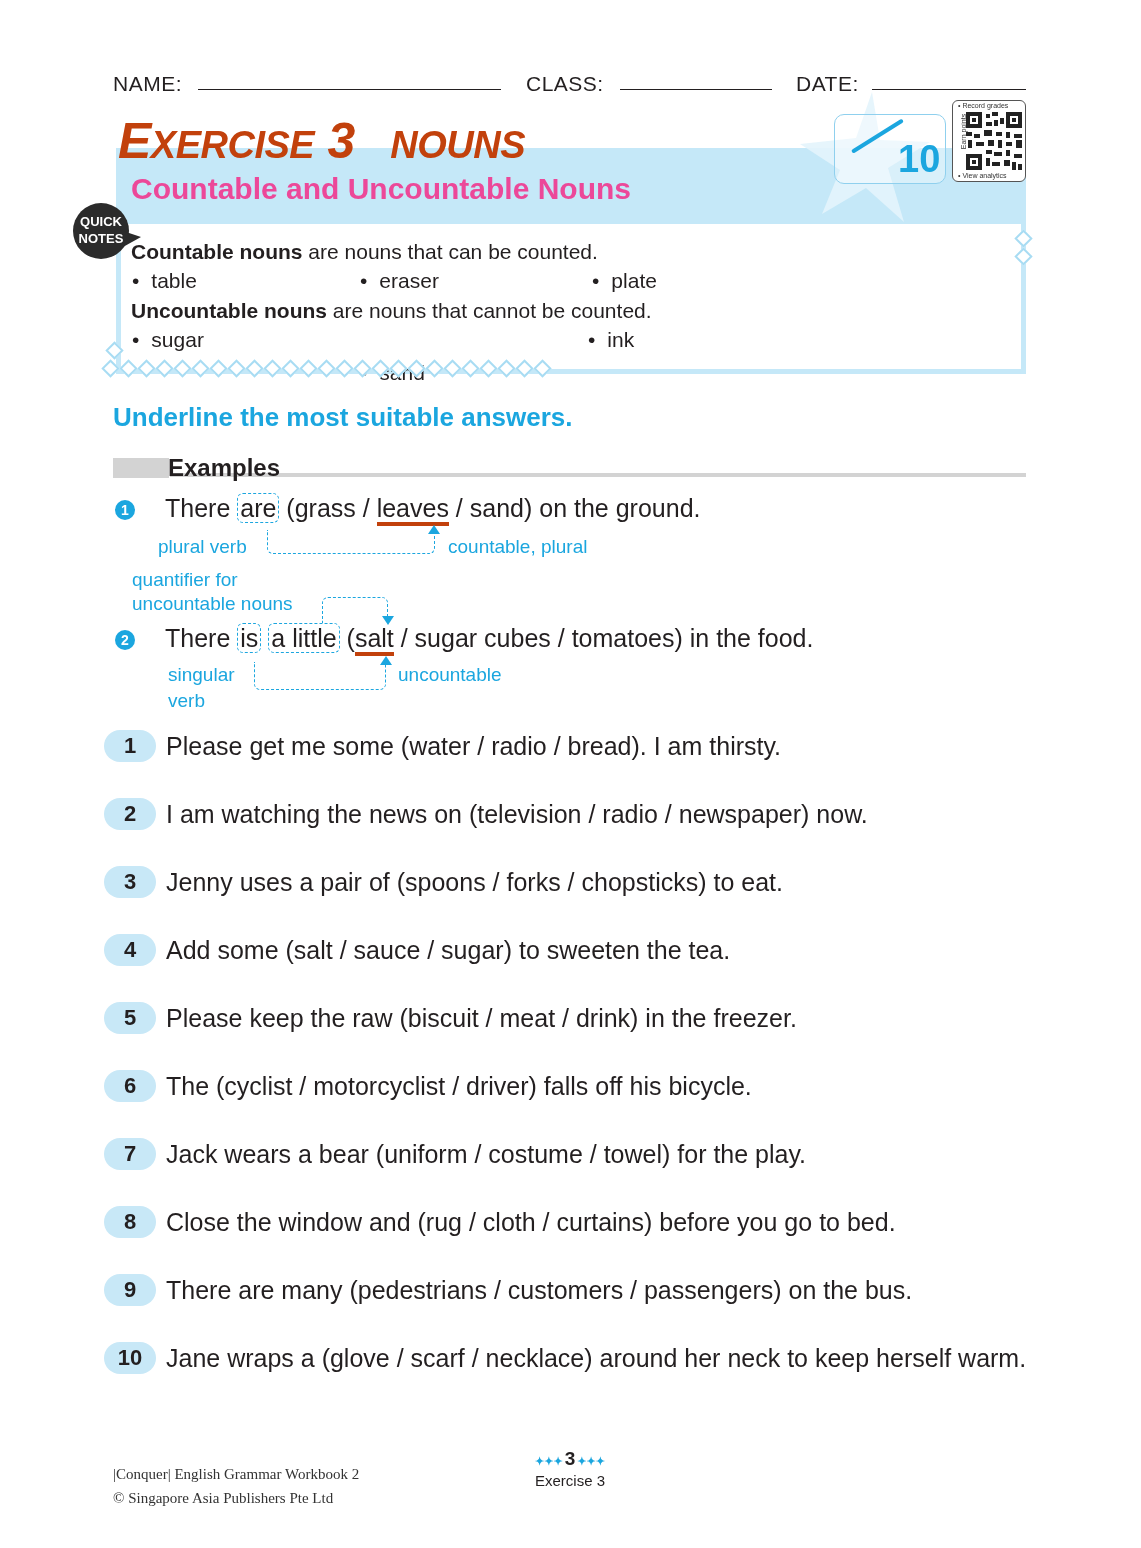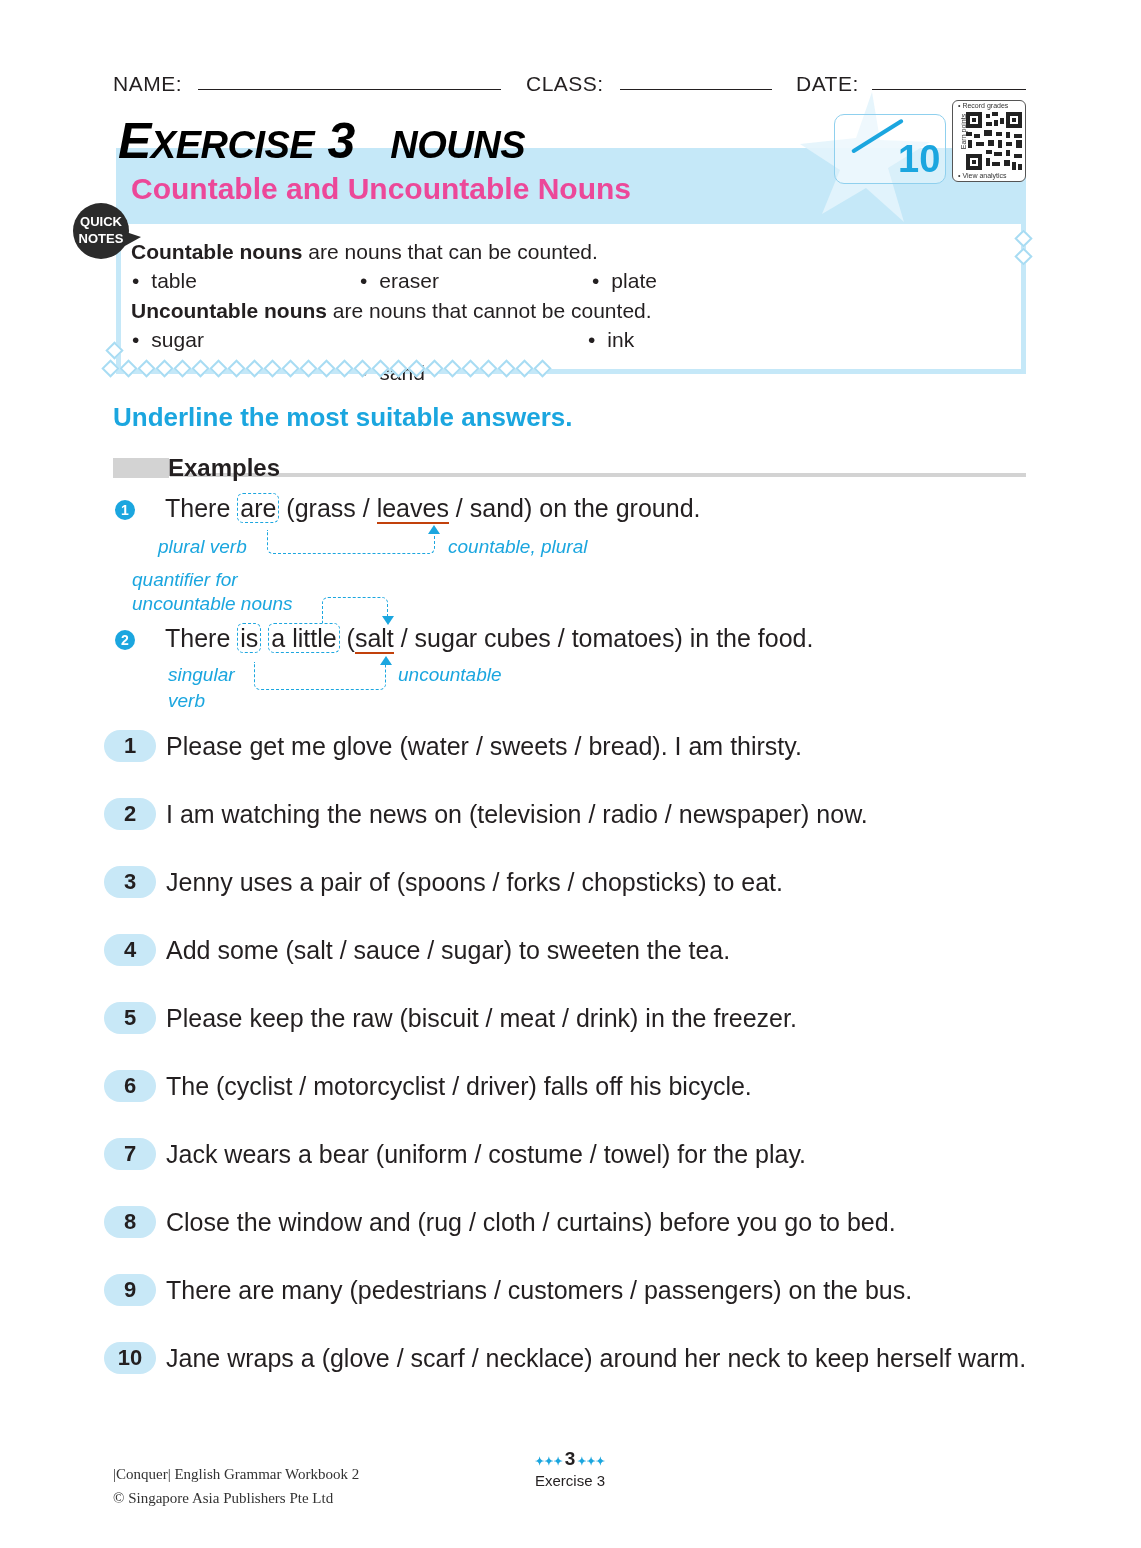--- a/index.html
+++ b/index.html
@@ -7,21 +7,21 @@
     body { position: relative; font-family: "Liberation Sans", sans-serif; color: #231f20; }
 
     .abs { position: absolute; }
 
     
     .field-label { font-size: 21px; color: #231f20; letter-spacing: 0.5px; }
     .field-line { border-bottom: 1.5px solid #231f20; height: 1px; }
 
     
     .title-band { left: 116px; top: 148px; width: 910px; height: 76px; background: #c5e8f8; }
-    .exercise-title { left: 118px; top: 112px; font-size: 50px; font-weight: bold; font-style: italic; color: #000000; letter-spacing: -0.5px; white-space: nowrap; }
+    .exercise-title { left: 118px; top: 112px; font-size: 50px; font-weight: bold; font-style: italic; color: #c2410c; letter-spacing: -0.5px; white-space: nowrap; }
     .exercise-title .small { font-size: 38px; }
     .exercise-title .topic { font-size: 38px; margin-left: 22px; }
     .subtitle { left: 131px; top: 172px; font-size: 30px; font-weight: bold; color: #ec4899; white-space: nowrap; }
 
     
     .star { left: 800px; top: 92px; width: 130px; height: 130px; }
     .score-box { left: 834px; top: 114px; width: 112px; height: 70px; border: 1.5px solid #8fd0ee; border-radius: 10px; background: rgba(255,255,255,0.35); }
     .score-slash { left: 852px; top: 150px; width: 60px; height: 4px; background: #1ba6df; transform: rotate(-32deg); transform-origin: left center; border-radius: 2px; }
     .score-total { left: 898px; top: 138px; font-size: 38px; font-weight: bold; color: #1ba6df; }
     .qr-box { left: 952px; top: 100px; width: 74px; height: 82px; border: 1.5px solid #555; border-radius: 6px; background: #fff; }
@@ -45,22 +45,22 @@
     
     .instruction { left: 113px; top: 402px; font-size: 26px; font-weight: bold; color: #1ba6df; white-space: nowrap; }
 
     .examples-bar { left: 113px; top: 458px; width: 56px; height: 20px; background: #d3d3d3; }
     .examples-line { left: 170px; top: 473px; width: 856px; height: 4px; background: #d3d3d3; }
     .examples-label { left: 168px; top: 454px; font-size: 24px; font-weight: bold; color: #231f20; }
 
     .ex-num { width: 20px; height: 20px; border-radius: 50%; background: #1ba6df; color: #fff; font-size: 14px; font-weight: bold; text-align: center; line-height: 20px; }
     .ex-sentence { font-size: 25px; color: #231f20; white-space: nowrap; }
     .boxed { border: 1.5px dashed #1ba6df; border-radius: 6px; padding: 0 2px; }
-    .uline { border-bottom: 2px solid #c2410c; }
-    .annot { font-size: 19px; font-style: italic; color: #1ba6df; white-space: nowrap; line-height: 25px; }
+    .uline { border-bottom: 4px solid #c2410c; }
+    .annot { font-size: 19px; color: #1ba6df; white-space: nowrap; line-height: 25px; }
     .dashed-conn { border: 1.5px dashed #1ba6df; }
 
     
     .q-row { left: 104px; display: flex; align-items: flex-start; }
     .q-num { width: 52px; height: 32px; border-radius: 16px; background: #c8e8f7; font-size: 22px; font-weight: bold; color: #231f20; text-align: center; line-height: 32px; flex-shrink: 0; padding-left: 0; }
     .q-text { font-size: 25px; color: #231f20; margin-left: 10px; line-height: 36px; margin-top: -2px; width: 870px; }
 
     
     .footer-left { left: 113px; top: 1462px; font-family: "Liberation Serif", serif; font-size: 15px; color: #333; line-height: 24px; }
     .footer-page { left: 520px; top: 1448px; width: 100px; text-align: center; font-size: 19px; font-weight: bold; color: #231f20; }
@@ -208,21 +208,21 @@
   <span>There </span><span class="boxed">is</span> <span class="boxed">a little</span><span> (</span><span class="uline">salt</span><span> / sugar cubes / tomatoes) in the food.</span>
 </div>
 <div class="abs dashed-conn" style="left:254px;top:662px;width:132px;height:28px;border-top:none;border-radius:0 0 6px 6px;"></div>
 <div class="abs" style="left:380px;top:656px;width:0;height:0;border-left:6px solid transparent;border-right:6px solid transparent;border-bottom:9px solid #1ba6df;"></div>
 <div class="abs annot" style="left:168px;top:662px;">singular</div>
 <div class="abs annot" style="left:168px;top:688px;">verb</div>
 <div class="abs annot" style="left:398px;top:662px;">uncountable</div>
 
 <div class="abs q-row" style="top:730px;">
   <div class="q-num">1</div>
-  <div class="q-text">Please get me glove (water / sweets / bread). I am thirsty.</div>
+  <div class="q-text">Please get me some (water / radio / bread). I am thirsty.</div>
 </div>
 <div class="abs q-row" style="top:798px;">
   <div class="q-num">2</div>
   <div class="q-text">I am watching the news on (television / radio / newspaper) now.</div>
 </div>
 <div class="abs q-row" style="top:866px;">
   <div class="q-num">3</div>
   <div class="q-text">Jenny uses a pair of (spoons / forks / chopsticks) to eat.</div>
 </div>
 <div class="abs q-row" style="top:934px;">

